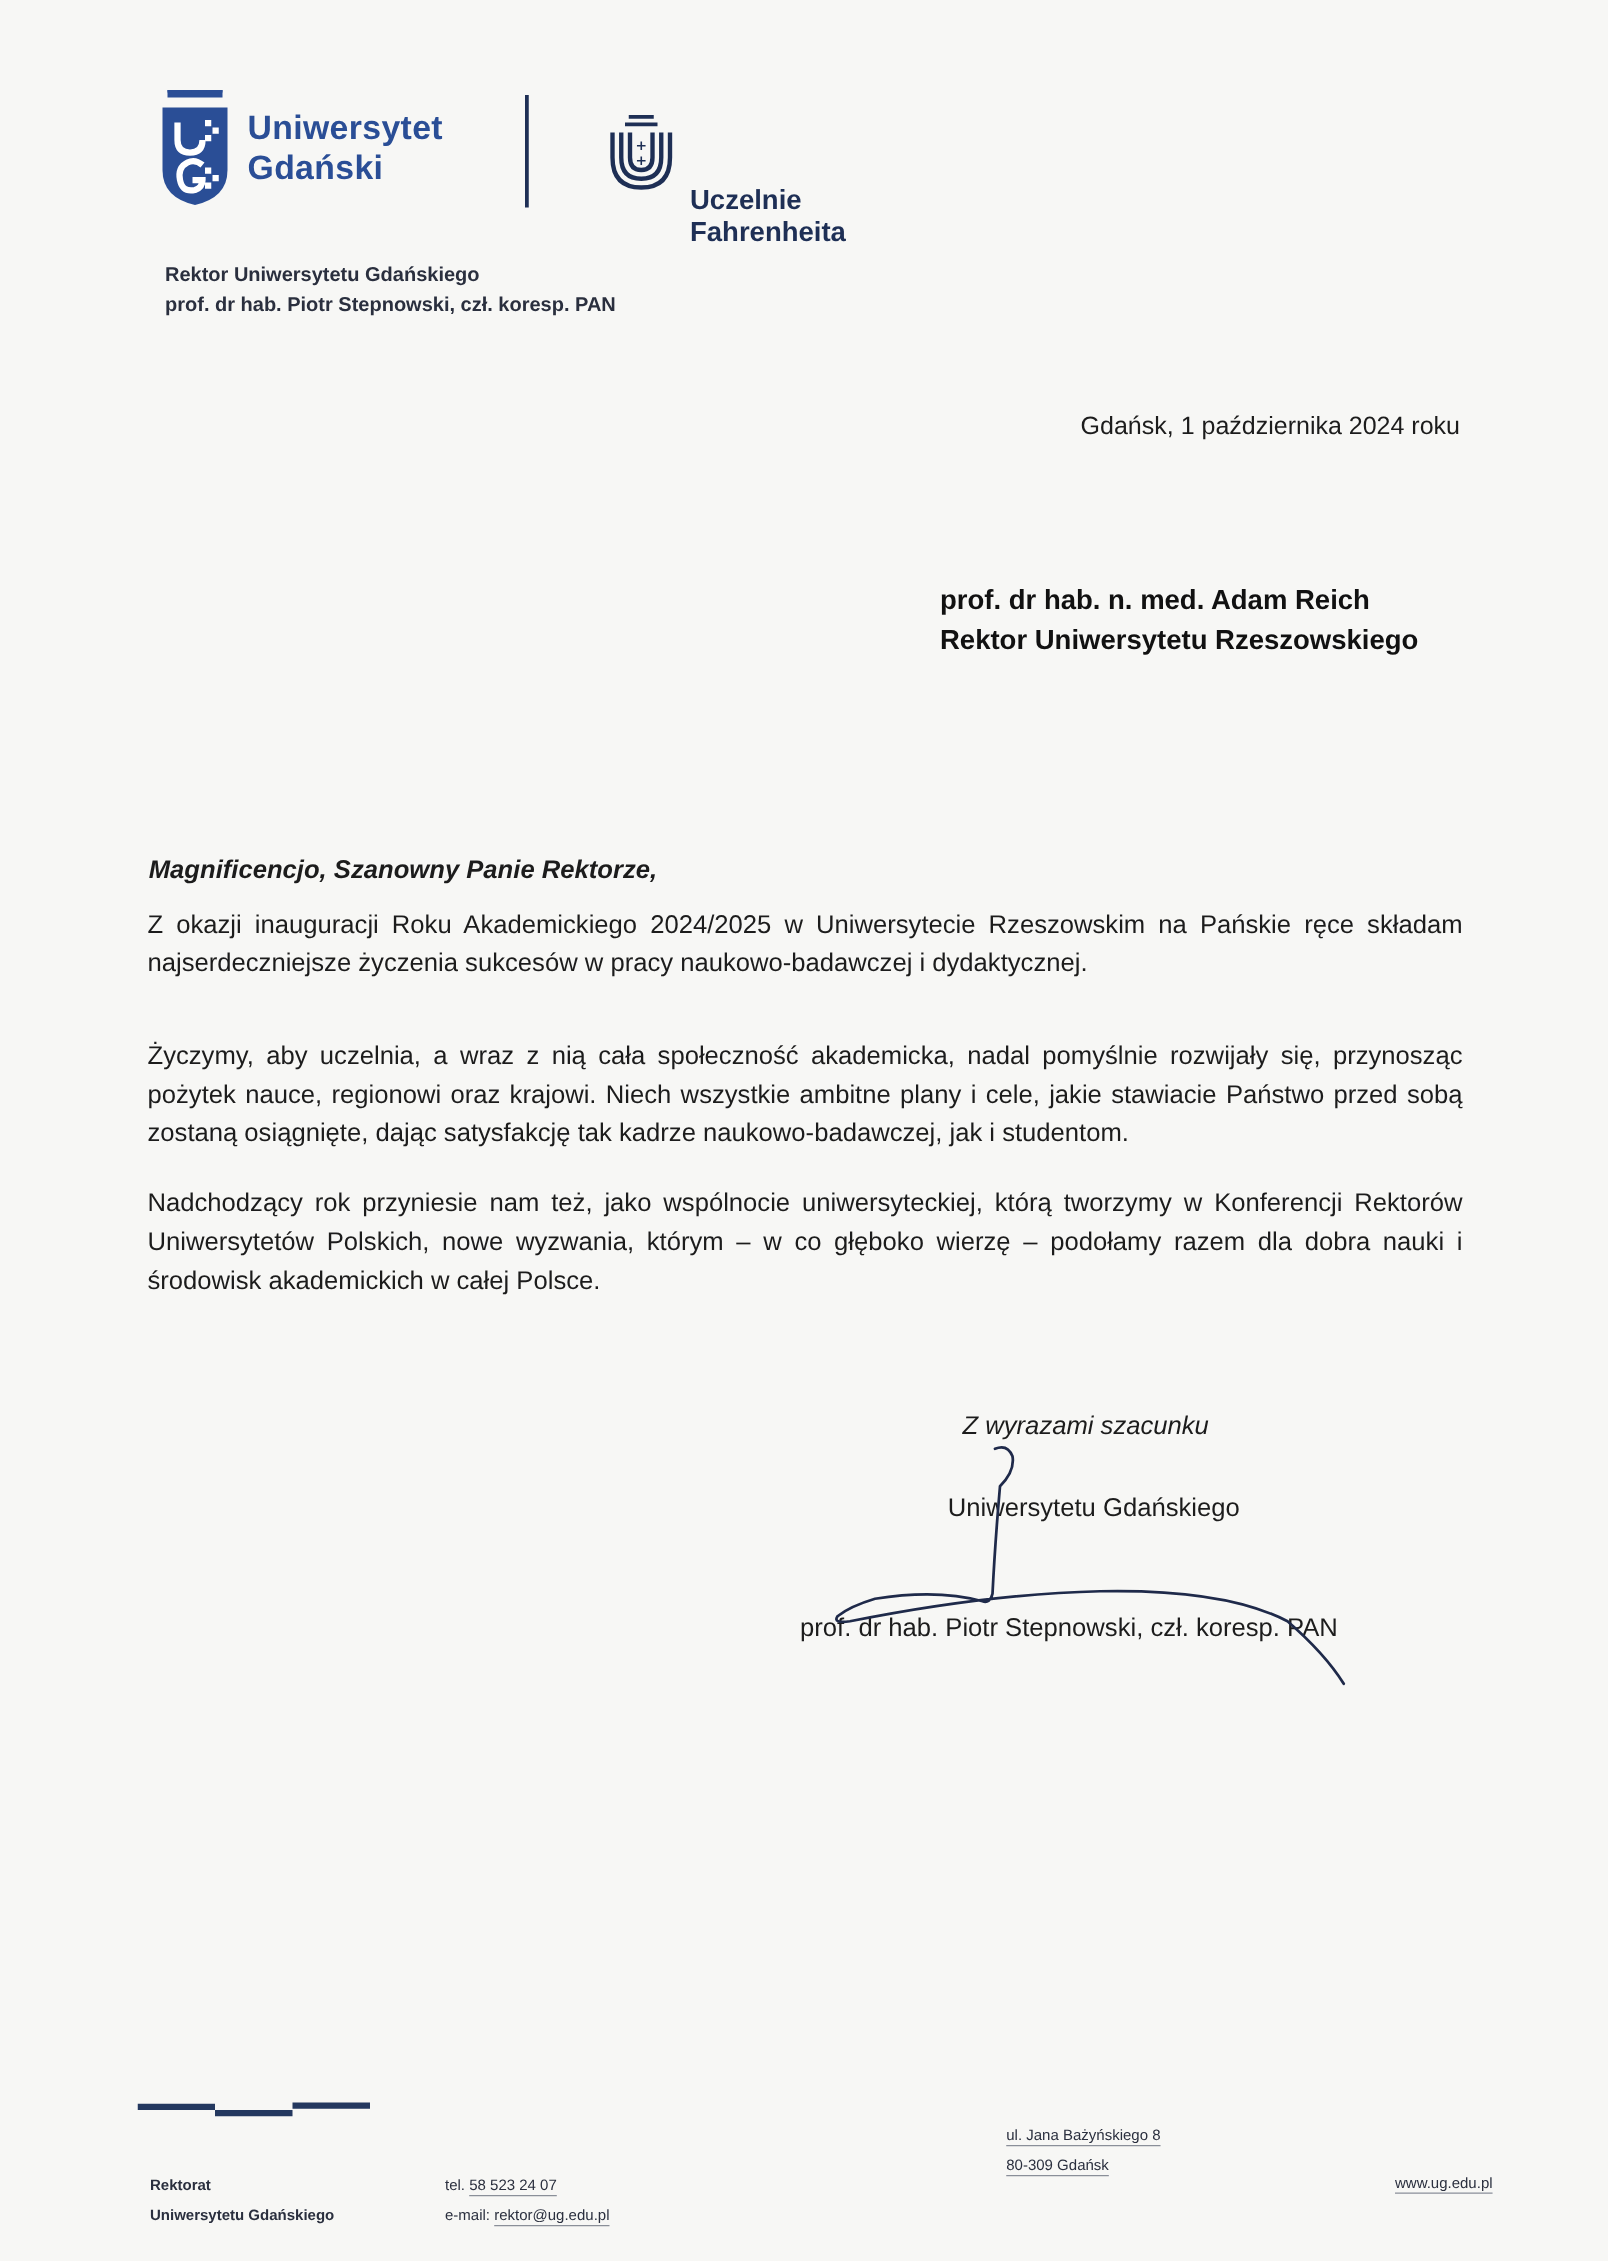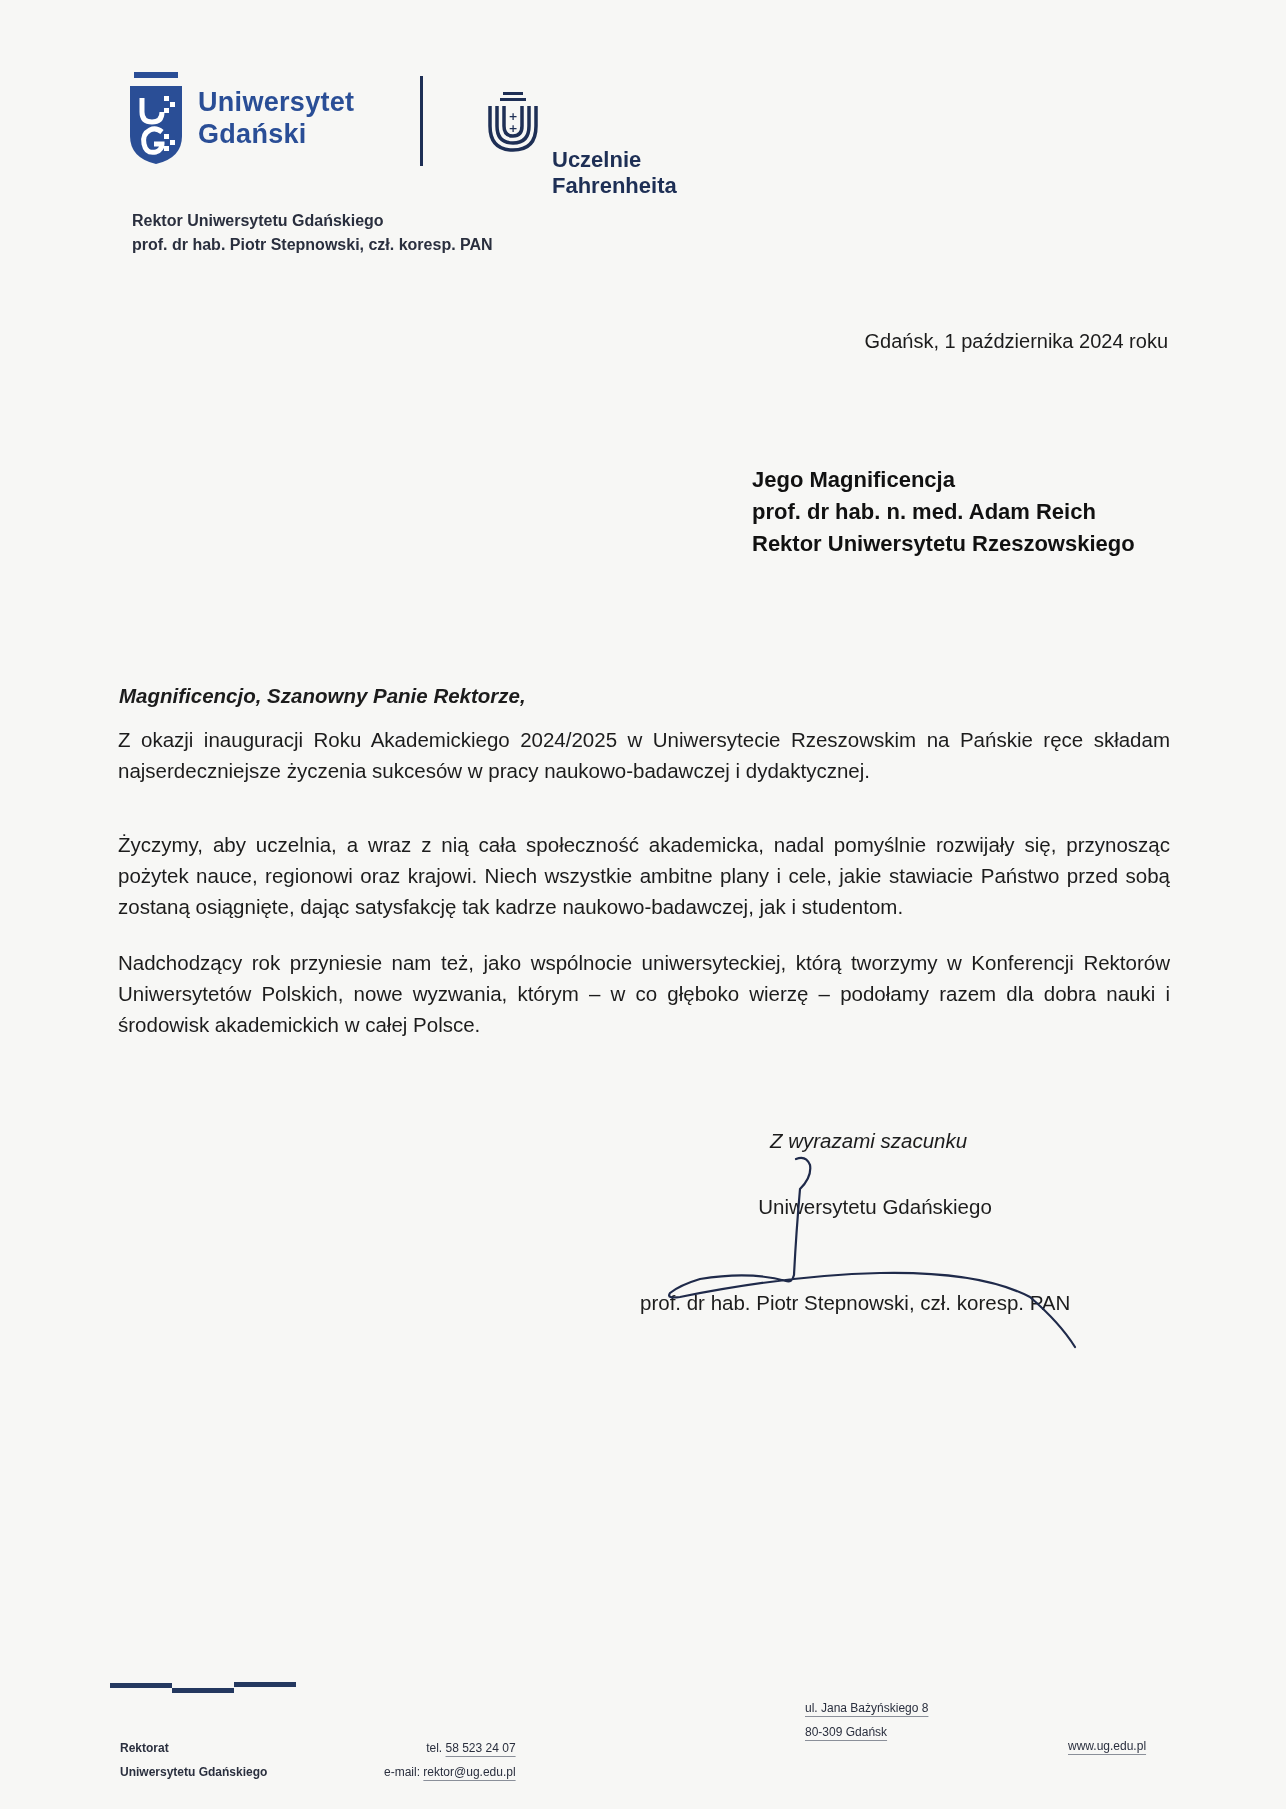--- a/index.html
+++ b/index.html
@@ -23,23 +23,23 @@
   .p1 { top: 724px; }
   .p2 { top: 829px; }
   .p3 { top: 947px; }
   .closing { left: 770px; top: 1129px; font-size: 20.5px; font-style: italic; }
   .sig-title { left: 640px; width: 470px; text-align: center; font-size: 20.5px; line-height: 33px; top: 1190px; }
   .sig-name { left: 640px; top: 1291px; font-size: 20.5px; }
   .signature { left: 600px; top: 1155px; }
   .footer-bars { left: 110px; top: 1680px; }
   .foot { font-size: 12px; line-height: 24px; color: #2a2f3e; }
   .f-rektorat { left: 120px; top: 1736px; font-weight: 700; }
-  .f-contact { left: 384px; top: 1736px; text-align: right; }
+  .f-contact { left: 356px; top: 1736px; }
   .f-address { left: 805px; top: 1696px; }
-  .f-www { left: 1068px; top: 1734px; }
+  .f-www { left: 1116px; top: 1734px; }
   .ul { text-decoration: underline; text-underline-offset: 4px; text-decoration-color: #8a8f99; }
 </style>
 </head>
 <body>
 
 <div class="abs logo-ug">
   <svg width="56" height="92" viewBox="0 0 56 92">
     <rect x="6" y="0" width="44" height="6" fill="#2a4e96"></rect>
     <rect x="6" y="-4" width="6" height="6" fill="#2a4e96"></rect>
     <rect x="19" y="-4" width="6" height="6" fill="#2a4e96"></rect>
@@ -78,21 +78,20 @@
 </div>
 
 <div class="abs sender">
   <div>Rektor Uniwersytetu Gdańskiego</div>
   <div>prof. dr hab. Piotr Stepnowski, czł. koresp. PAN</div>
 </div>
 
 <div class="abs date">Gdańsk, 1 października 2024 roku</div>
 
 <div class="abs addressee">
-  <div>Jego Magnificencja</div>
   <div>prof. dr hab. n. med. Adam Reich</div>
   <div>Rektor Uniwersytetu Rzeszowskiego</div>
 </div>
 
 <div class="abs salutation">Magnificencjo, Szanowny Panie Rektorze,</div>
 <div class="abs body p1">Z okazji inauguracji Roku Akademickiego 2024/2025 w Uniwersytecie Rzeszowskim na Pańskie ręce składam najserdeczniejsze życzenia sukcesów w pracy naukowo-badawczej i dydaktycznej.</div>
 <div class="abs body p2">Życzymy, aby uczelnia, a wraz z nią cała społeczność akademicka, nadal pomyślnie rozwijały się, przynosząc pożytek nauce, regionowi oraz krajowi. Niech wszystkie ambitne plany i cele, jakie stawiacie Państwo przed sobą zostaną osiągnięte, dając satysfakcję tak kadrze naukowo-badawczej, jak i studentom.</div>
 <div class="abs body p3">Nadchodzący rok przyniesie nam też, jako wspólnocie uniwersyteckiej, którą tworzymy w Konferencji Rektorów Uniwersytetów Polskich, nowe wyzwania, którym – w co głęboko wierzę – podołamy razem dla dobra nauki i środowisk akademickich w całej Polsce.</div>
 
 <div class="abs closing">Z wyrazami szacunku</div>

